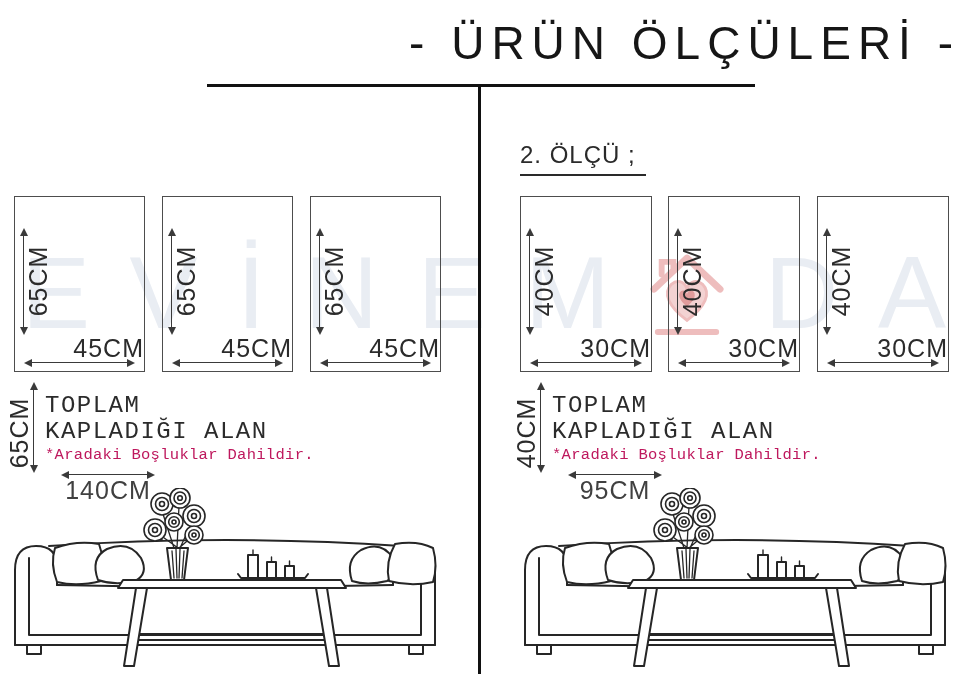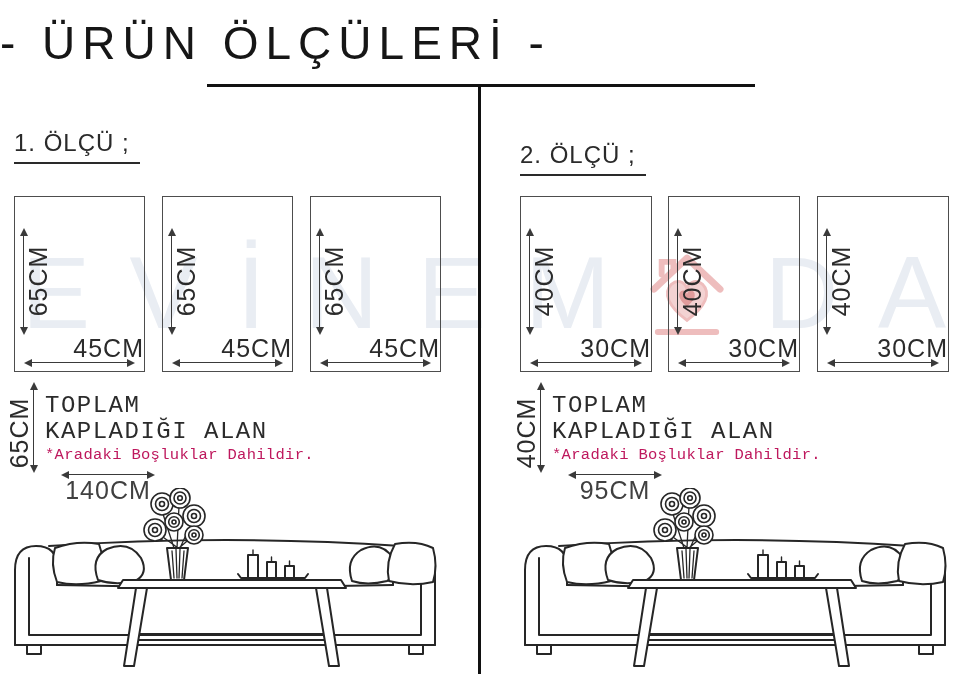--- a/index.html
+++ b/index.html
@@ -2,21 +2,21 @@
 <html><head>
 <meta charset="utf-8">
 <style>
   html,body{margin:0;padding:0;background:#fff;}
   #stage{
     position:relative; width:960px; height:678px; overflow:hidden;
     background:#fff; font-family:"Liberation Sans", sans-serif; color:#222;
   }
   
   .title{
-    position:absolute; left:0; top:16px; width:960px; text-align:left;
+    position:absolute; left:0; top:16px; width:960px; text-align:right;
     font-size:46px; font-weight:500; letter-spacing:7px; color:#161616;
     z-index:2; white-space:nowrap;
   }
   .title-rule{position:absolute; left:207px; top:84px; width:548px; height:3px; background:#111; z-index:2;}
   .divider-v{position:absolute; left:478px; top:85px; width:3px; height:589px; background:#111; z-index:2;}
   
   .watermark{
     position:absolute; left:22px; top:246px; width:924px; height:100px;
     display:flex; justify-content:space-between; align-items:flex-start;
     z-index:0; pointer-events:none;
@@ -92,21 +92,20 @@
       <line x1="9" y1="84" x2="69" y2="84" stroke="#eebdbd" stroke-width="6" stroke-linecap="round"></line>
     </svg>
     <span class="wm-letter">D</span>
     <span class="wm-letter">A</span>
   </div>
 
   <div class="title">- ÜRÜN ÖLÇÜLERİ -</div>
   <div class="title-rule"></div>
   <div class="divider-v"></div>
 
-  <div id="head-1" class="sec-head">1. ÖLÇÜ ;</div>
   <div id="head-2" class="sec-head">2. ÖLÇÜ ;</div>
 
   <div id="p1" class="panel">
     <span class="varrow"></span>
     <div class="rot-label">65CM</div>
     <span class="harrow"></span>
     <div class="hlabel">45CM</div>
   </div>
   <div id="p2" class="panel">
     <span class="varrow"></span>

